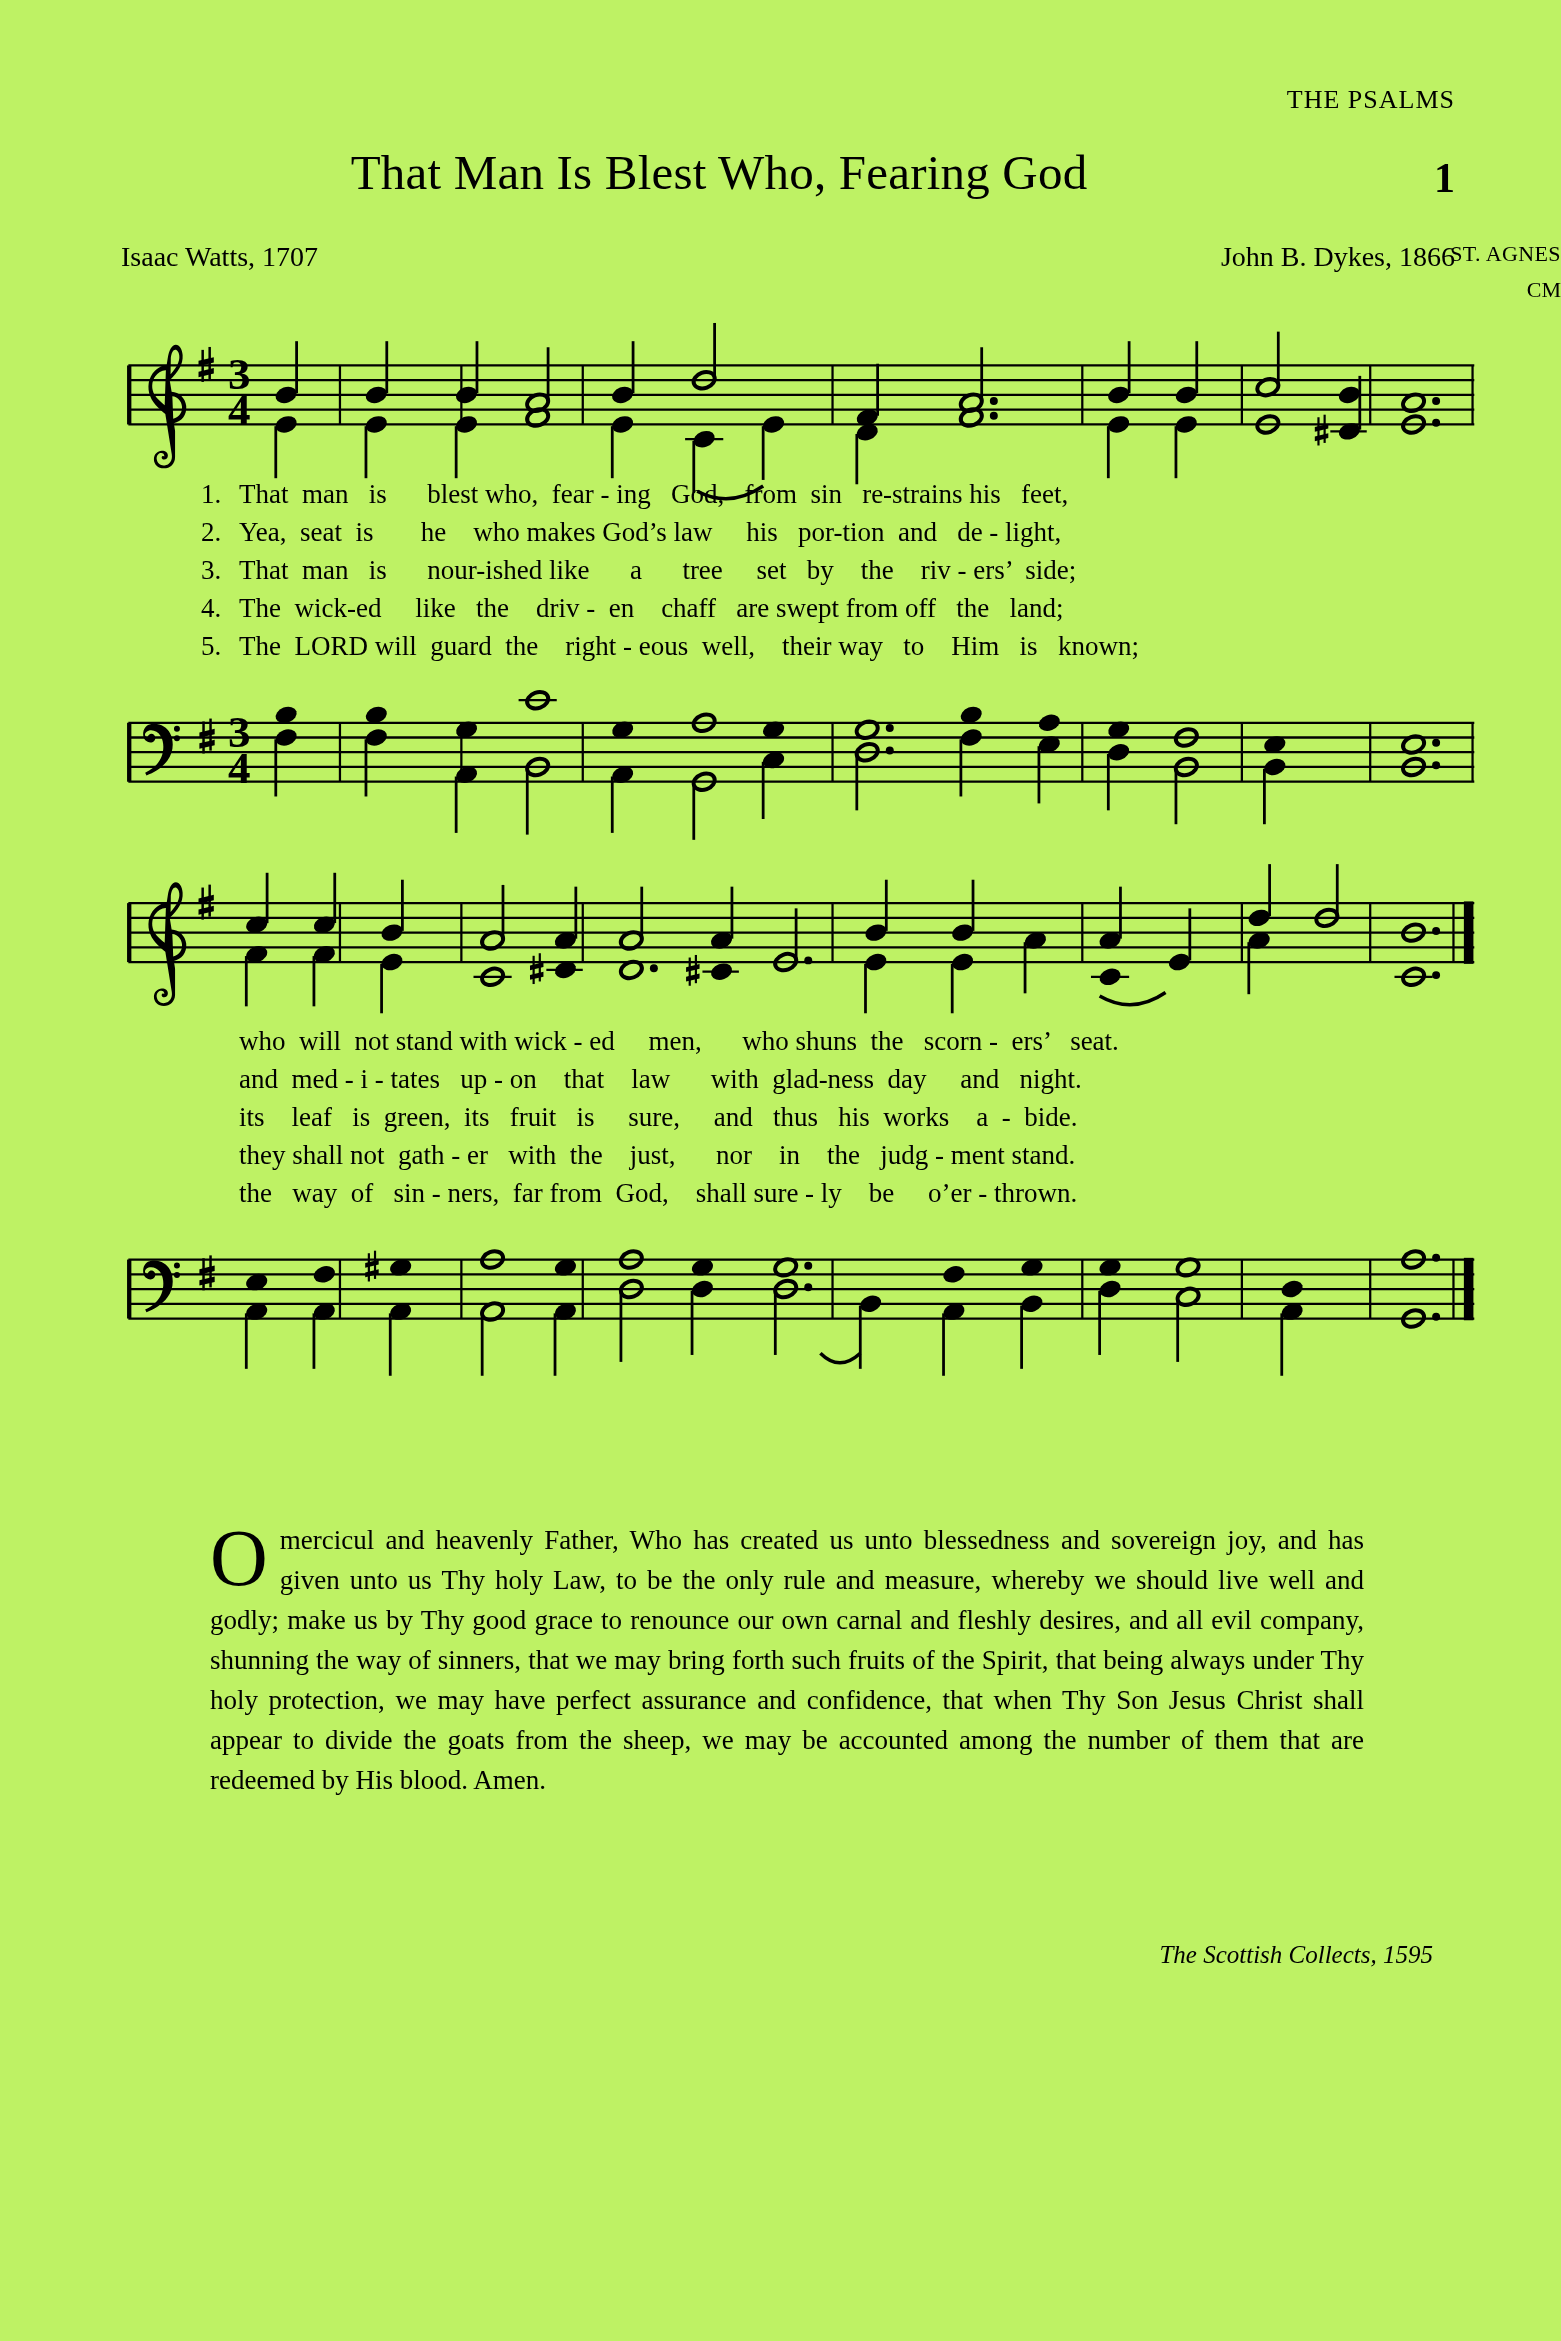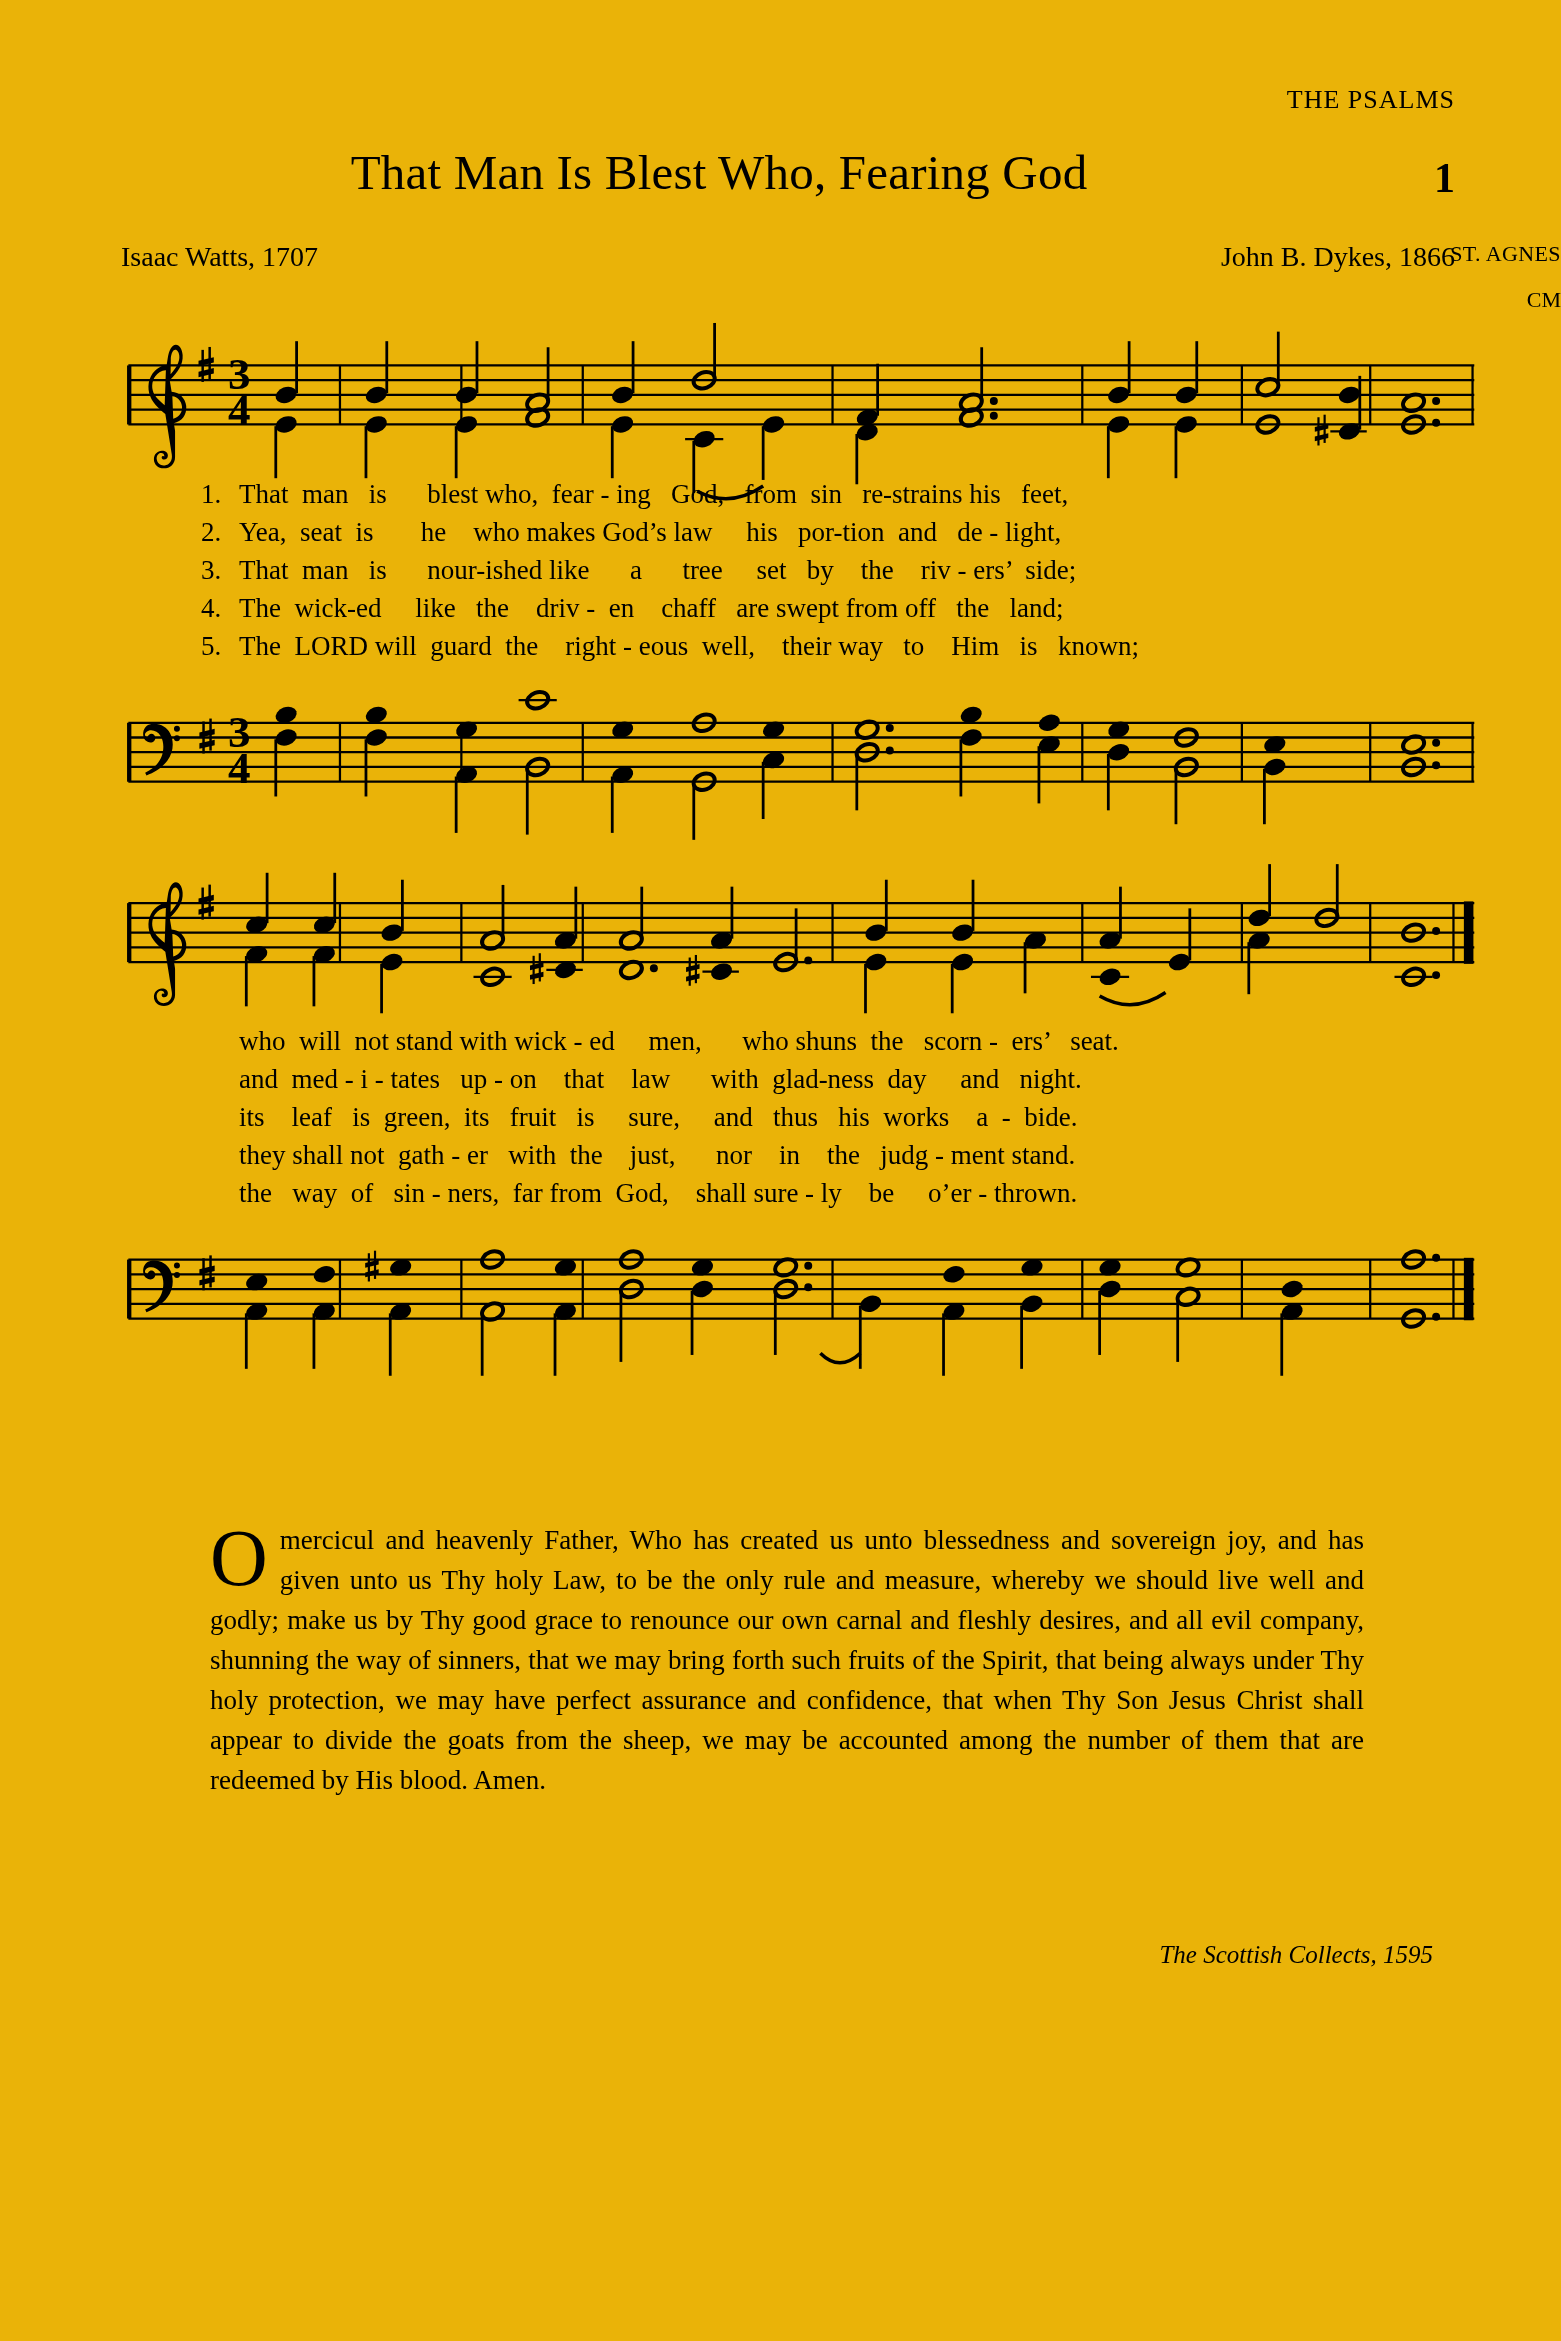--- a/index.html
+++ b/index.html
@@ -12,21 +12,21 @@
     width: 1561px;
     height: 2342px;
     position: relative;
     font-family: "Liberation Serif", "DejaVu Serif", serif;
     color: #000000;
     overflow: hidden;
   }
   .page {
     position: absolute;
     inset: 0;
-    background: #eab308;
+    background: #bef264;
     padding-left: 26px;
   }
 
   
   .running-head {
     position: absolute;
     top: 85px;
     right: 106px;
     font-size: 26px;
     letter-spacing: 1px;
@@ -61,21 +61,21 @@
   .credit.author  { top: 241px; left: 121px; }
   .credit.composer{ top: 241px; right: 106px; }
   .tune-block {
     position: absolute;
     top: 241px;
     left: 0;
     width: 1561px;
     text-align: right;
   }
   .tune-name { font-size: 22px; letter-spacing: 0.4px; display: block; }
-  .tune-meter { font-size: 22px; display: block; margin-top: 20px; }
+  .tune-meter { font-size: 22px; display: block; margin-top: 10px; }
 
   
   .music {
     position: absolute;
     left: 0;
     top: 0;
     width: 1561px;
     height: 1475px;
     pointer-events: none;
   }

